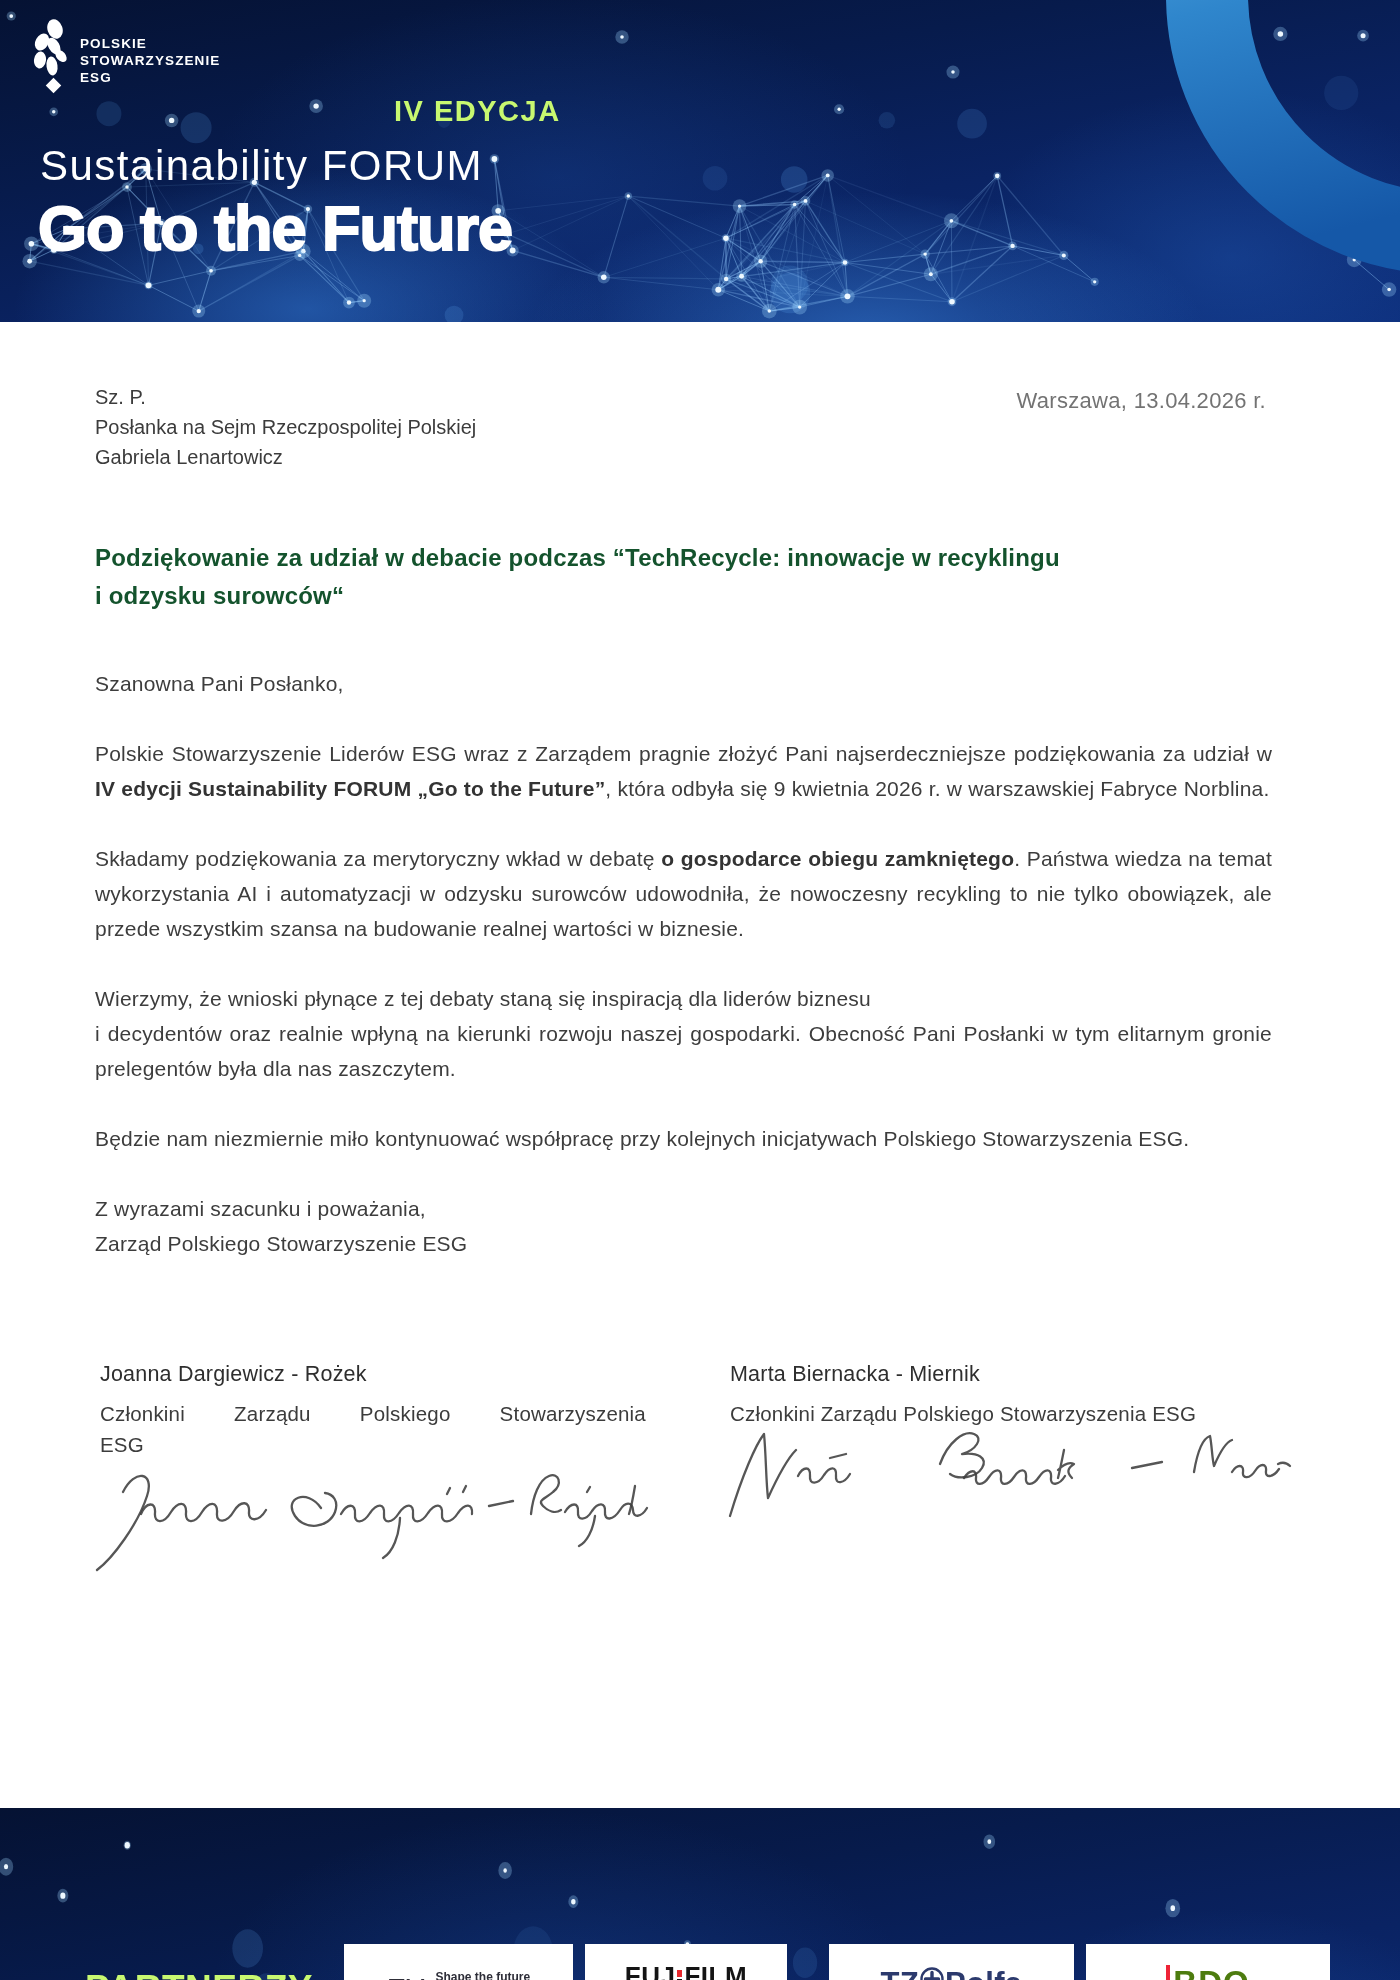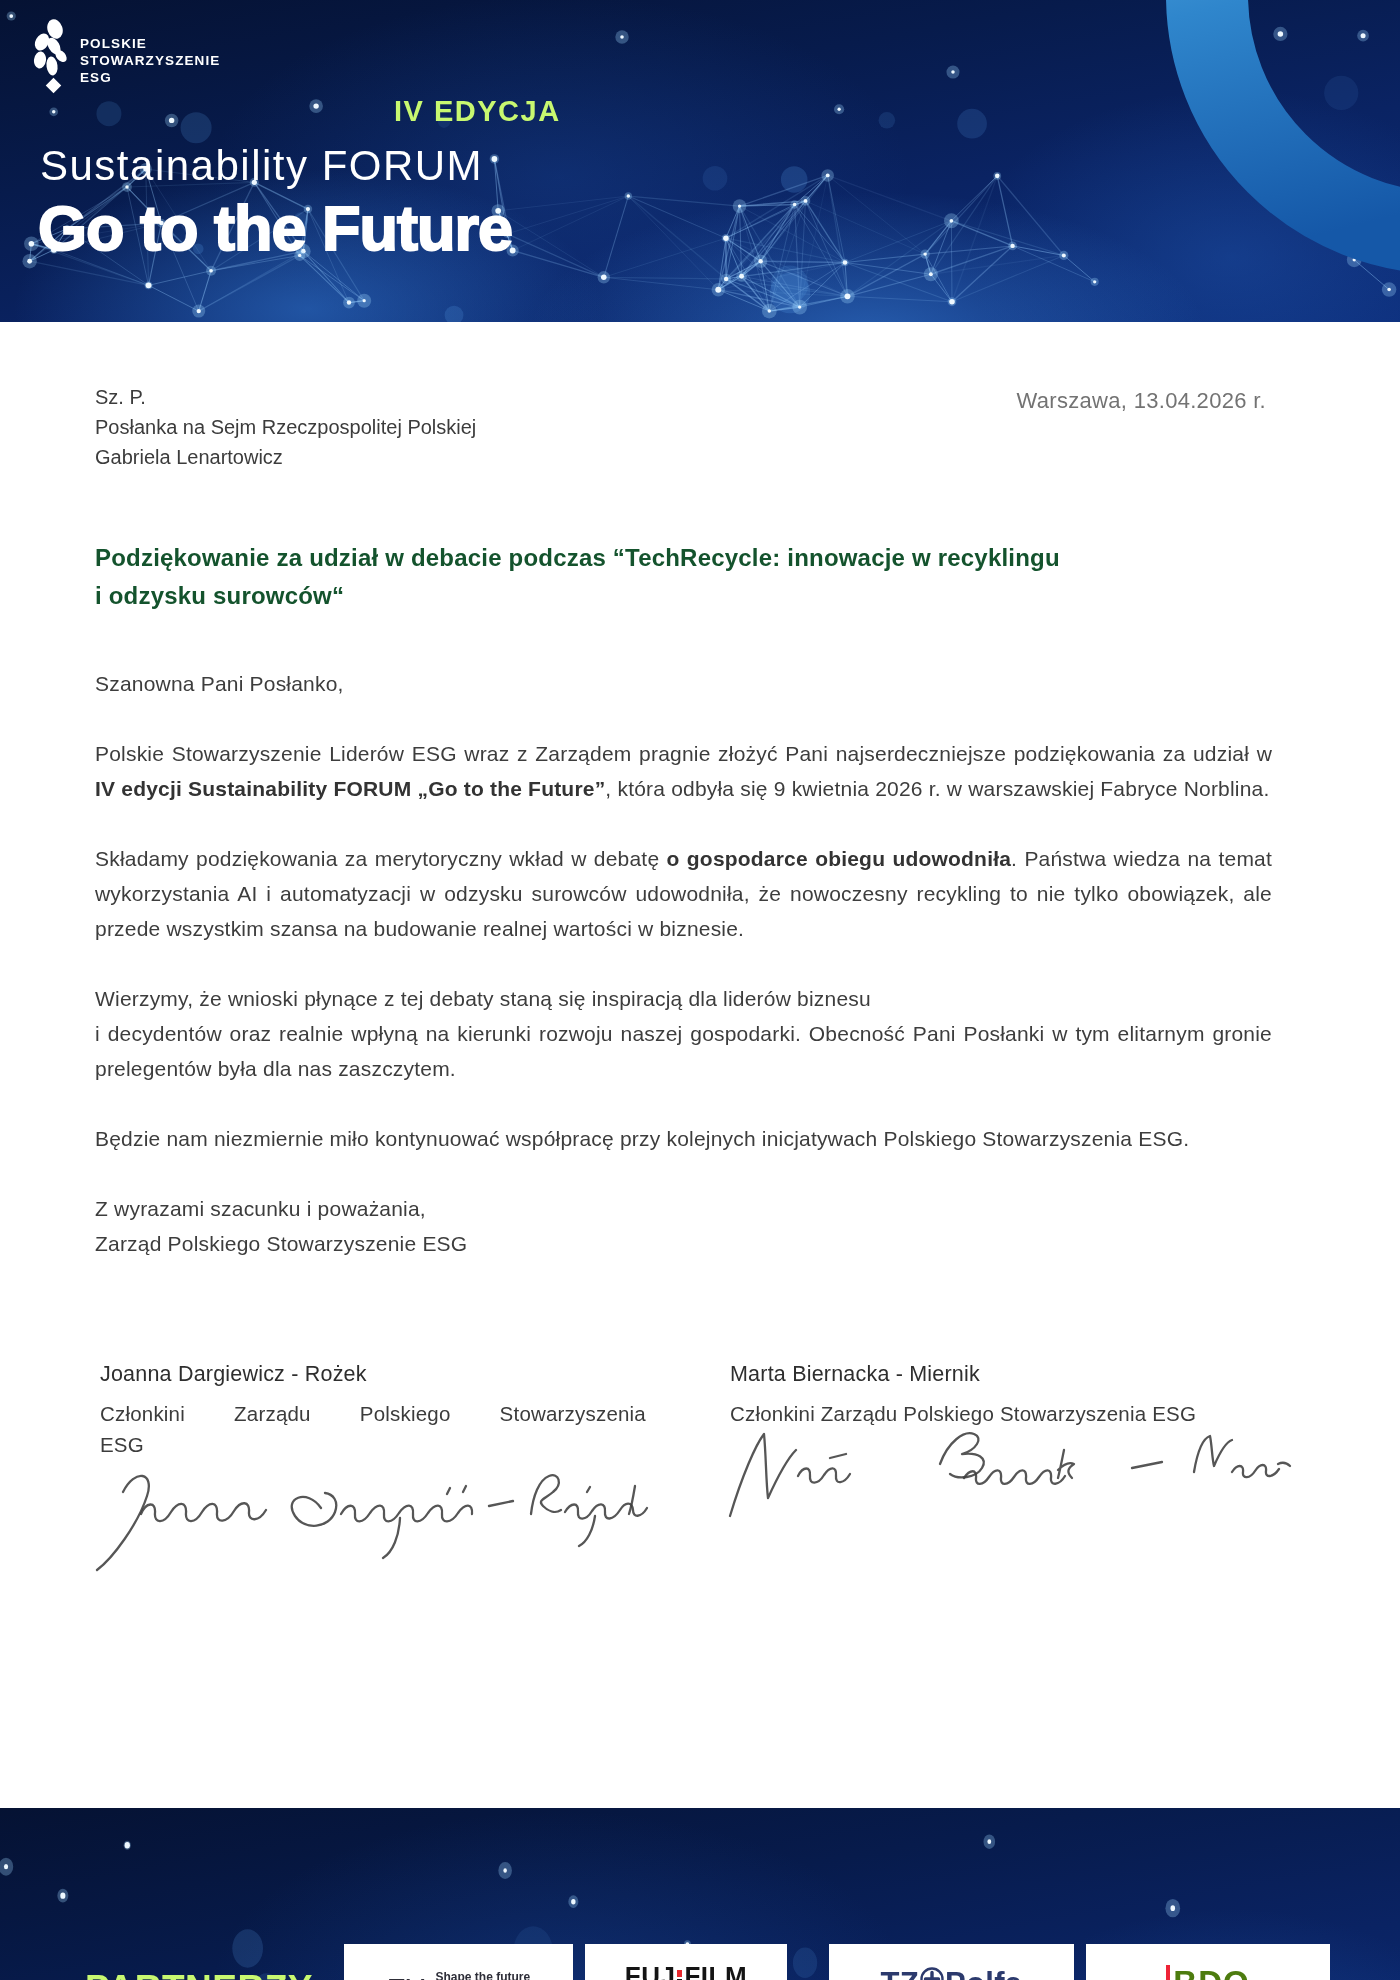--- a/index.html
+++ b/index.html
@@ -452,21 +452,21 @@
       <div>Gabriela Lenartowicz</div>
     </div>
 
     <div class="dateline">Warszawa, 13.04.2026 r.</div>
 
     <div class="subject">Podziękowanie za udział w debacie podczas “TechRecycle: innowacje w recyklingu<br>i odzysku surowców“</div>
 
     <div class="body-text">
         <p><span>Szanowna Pani Posłanko,</span></p>
         <p><span>Polskie Stowarzyszenie Liderów ESG wraz z Zarządem pragnie złożyć Pani najserdeczniejsze podziękowania za udział w </span><span class="b">IV edycji Sustainability FORUM „Go to the Future”</span><span>, która odbyła się 9 kwietnia 2026 r. w warszawskiej Fabryce Norblina.</span></p>
-        <p><span>Składamy podziękowania za merytoryczny wkład w debatę </span><span class="b">o gospodarce obiegu udowodniła</span><span>. Państwa wiedza na temat wykorzystania AI i automatyzacji w odzysku surowców udowodniła, że nowoczesny recykling to nie tylko obowiązek, ale przede wszystkim szansa na budowanie realnej wartości w biznesie.</span></p>
+        <p><span>Składamy podziękowania za merytoryczny wkład w debatę </span><span class="b">o gospodarce obiegu zamkniętego</span><span>. Państwa wiedza na temat wykorzystania AI i automatyzacji w odzysku surowców udowodniła, że nowoczesny recykling to nie tylko obowiązek, ale przede wszystkim szansa na budowanie realnej wartości w biznesie.</span></p>
         <p><span>Wierzymy, że wnioski płynące z tej debaty staną się inspiracją dla liderów biznesu<br>i decydentów oraz realnie wpłyną na kierunki rozwoju naszej gospodarki. Obecność Pani Posłanki w tym elitarnym gronie prelegentów była dla nas zaszczytem.</span></p>
         <p><span>Będzie nam niezmiernie miło kontynuować współpracę przy kolejnych inicjatywach Polskiego Stowarzyszenia ESG.</span></p>
         <p><span>Z wyrazami szacunku i poważania,<br>Zarząd Polskiego Stowarzyszenie ESG</span></p>
       </div>
 
     <div class="signatures">
       <div class="sig-col1">
         <div class="sig-name">Joanna Dargiewicz - Rożek</div>
         <div class="sig-title">
           <div class="jline">

